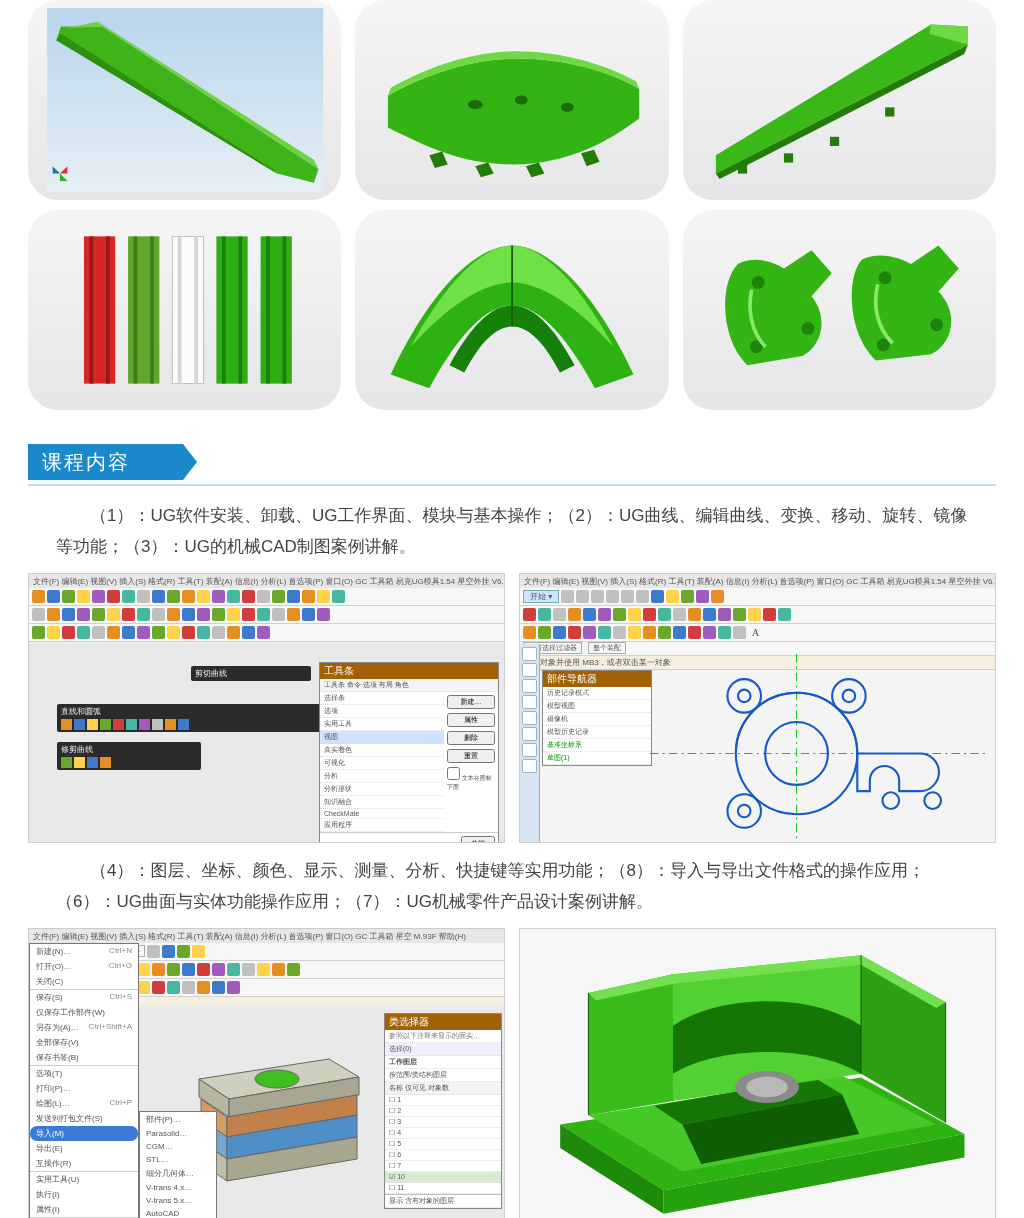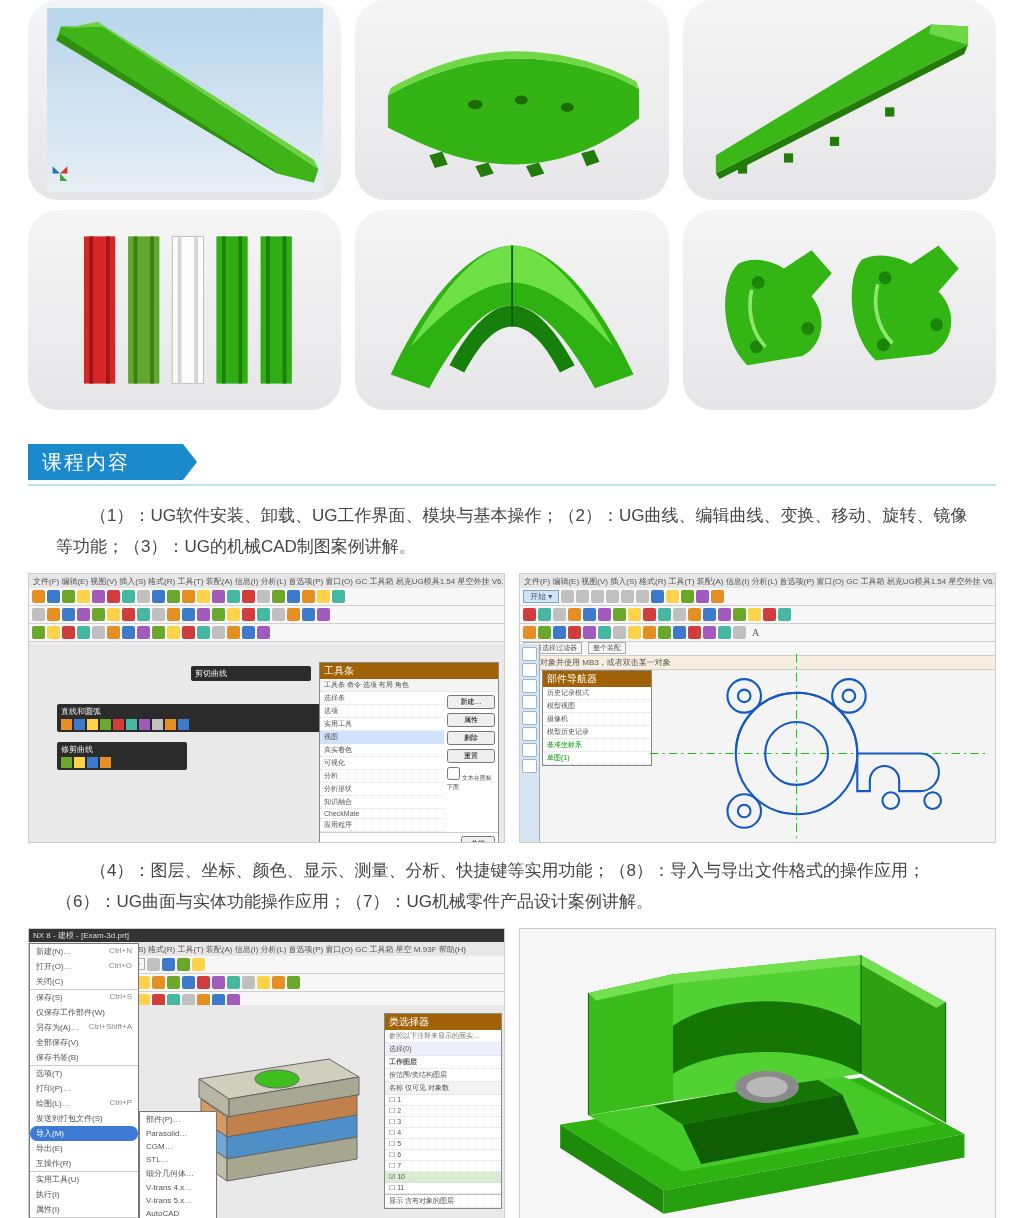--- a/index.html
+++ b/index.html
@@ -242,21 +242,21 @@
           <i class="tb8" style="width:11px;height:11px;display:inline-block"></i>
           <i class="tb2" style="width:11px;height:11px;display:inline-block"></i>
           <i class="tb4" style="width:11px;height:11px;display:inline-block"></i>
           <i class="tb6" style="width:11px;height:11px;display:inline-block"></i>
           <i class="tb5" style="width:11px;height:11px;display:inline-block"></i>
           <i class="tb7" style="width:11px;height:11px;display:inline-block"></i>
           <i class="tb1" style="width:11px;height:11px;display:inline-block"></i>
           <i class="tb3" style="width:11px;height:11px;display:inline-block"></i>
         </span>
     </div>
-    <div class="float" style="left:28px;top:168px;width:130px">
+    <div class="float" style="left:28px;top:168px;width:144px">
       <span>修剪曲线</span><br>
       <span style="display:flex;gap:2px;margin-top:2px">
           <i class="tb2" style="width:11px;height:11px;display:inline-block"></i>
           <i class="tb8" style="width:11px;height:11px;display:inline-block"></i>
           <i class="tb3" style="width:11px;height:11px;display:inline-block"></i>
           <i class="tb1" style="width:11px;height:11px;display:inline-block"></i>
         </span>
     </div>
 
     <div class="panel" style="left:290px;top:88px;width:180px">
@@ -386,21 +386,20 @@
       </g>
     </svg>
   </div>
 </div>
 
 <p class="body">（4）：图层、坐标、颜色、显示、测量、分析、快捷键等实用功能；（8）：导入与导出文件格式的操作应用；（6）：UG曲面与实体功能操作应用；（7）：UG机械零件产品设计案例讲解。</p>
 
 <div class="shot-row">
 
   <div class="shot tall">
-    <div style="height:13px;background:#333;color:#ddd;font-size:8px;padding:1px 4px">NX 8 - 建模 - [Exam-3d.prt]</div>
     <div class="menubar">文件(F)  编辑(E)  视图(V)  插入(S)  格式(R)  工具(T)  装配(A)  信息(I)  分析(L)  首选项(P)  窗口(O)  GC 工具箱  星空  M.93F  帮助(H)</div>
     <div class="toolrow">
         <span style="background:#cfe3ff;border:1px solid #7aa;padding:0 6px;font-size:8px">开始 ▾</span>
         <i class="tb7"></i>
         <i class="tb7"></i>
         <span style="font-size:7px;border:1px solid #aaa;padding:0 4px">命令查找器</span>
         <i class="tb7"></i>
         <i class="tb3"></i>
         <i class="tb2"></i>
         <i class="tb8"></i>

